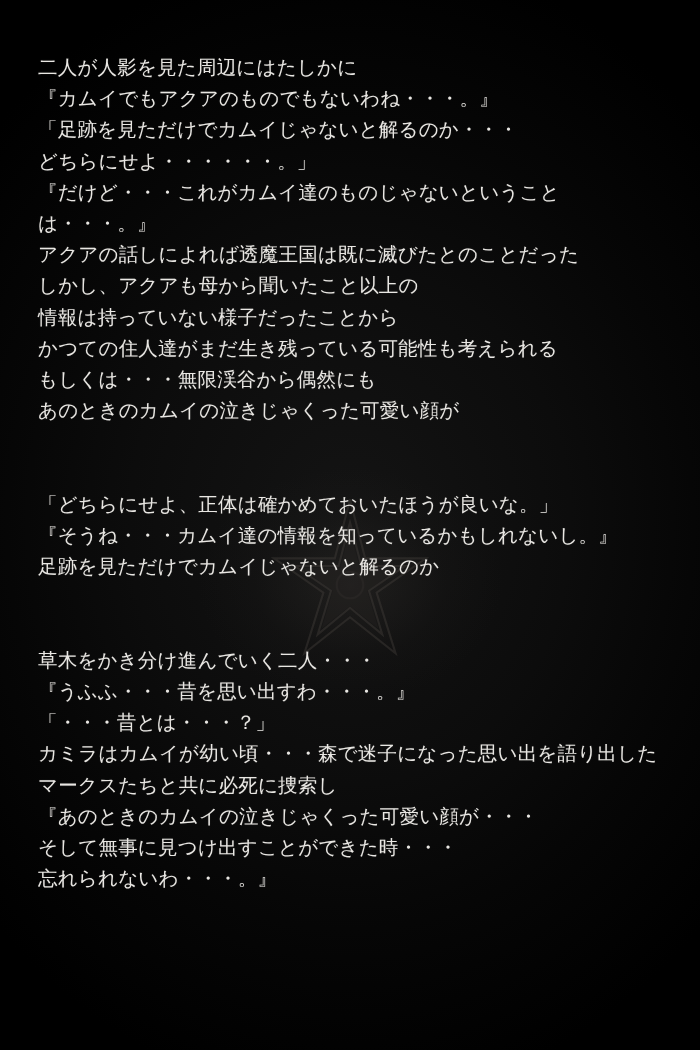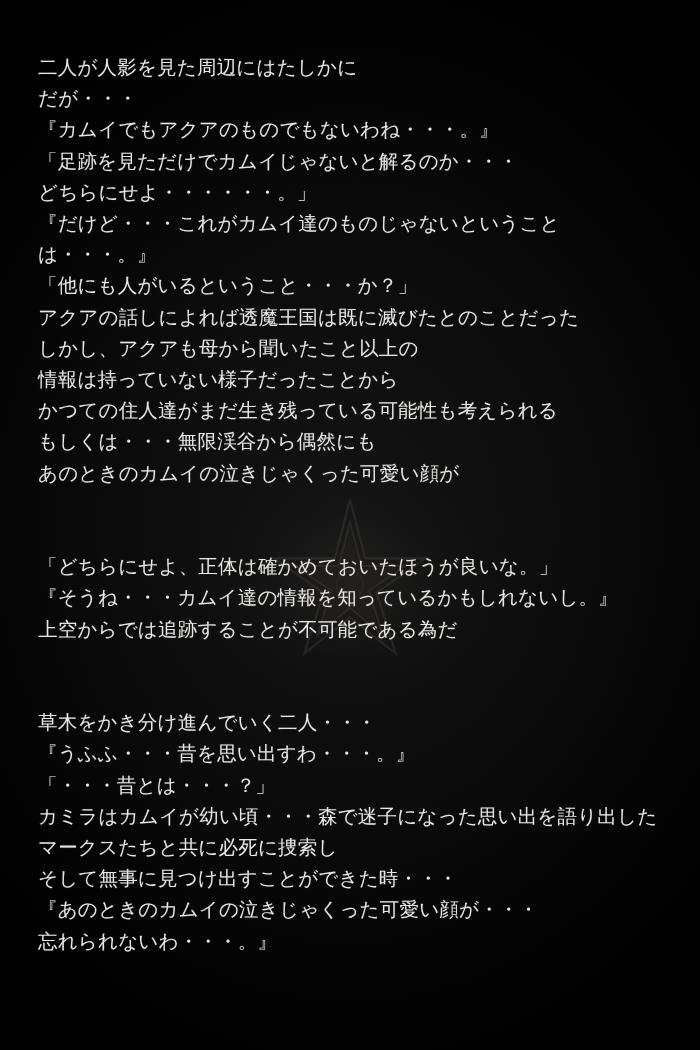--- a/index.html
+++ b/index.html
@@ -84,46 +84,44 @@
       </g>
       <g fill="#2a2724" opacity="0.6">
         <path d="M100 40 L110 82 L152 82 L118 106 L130 146 L100 122 L70 146 L82 106 L48 82 L90 82 Z"></path>
       </g>
     </svg>
   </div>
 
   <div id="text-body">
 
     <p class="para">二人が人影を見た周辺にはたしかに</p>
-    <p class="para">だが・・・</p>
     <p class="para">『カムイでもアクアのものでもないわね・・・。』</p>
     <p class="para">「足跡を見ただけでカムイじゃないと解るのか・・・</p>
     <p class="para">どちらにせよ・・・・・・。」</p>
     <p class="para">『だけど・・・これがカムイ達のものじゃないということは・・・。』</p>
-    <p class="para">「他にも人がいるということ・・・か？」</p>
     <p class="para">アクアの話しによれば透魔王国は既に滅びたとのことだった</p>
     <p class="para">しかし、アクアも母から聞いたこと以上の</p>
     <p class="para">情報は持っていない様子だったことから</p>
     <p class="para">かつての住人達がまだ生き残っている可能性も考えられる</p>
     <p class="para">もしくは・・・無限渓谷から偶然にも</p>
     <p class="para">あのときのカムイの泣きじゃくった可愛い顔が</p>
 
     <div class="spacer"></div>
     <div class="spacer"></div>
 
     <p class="para">「どちらにせよ、正体は確かめておいたほうが良いな。」</p>
     <p class="para">『そうね・・・カムイ達の情報を知っているかもしれないし。』</p>
-    <p class="para">上空からでは追跡することが不可能である為だ</p>
+    <p class="para">足跡を見ただけでカムイじゃないと解るのか</p>
 
     <div class="spacer"></div>
     <div class="spacer"></div>
 
     <p class="para">草木をかき分け進んでいく二人・・・</p>
     <p class="para">『うふふ・・・昔を思い出すわ・・・。』</p>
     <p class="para">「・・・昔とは・・・？」</p>
     <p class="para">カミラはカムイが幼い頃・・・森で迷子になった思い出を語り出した</p>
     <p class="para">マークスたちと共に必死に捜索し</p>
+    <p class="para">『あのときのカムイの泣きじゃくった可愛い顔が・・・</p>
     <p class="para">そして無事に見つけ出すことができた時・・・</p>
-    <p class="para">『あのときのカムイの泣きじゃくった可愛い顔が・・・</p>
     <p class="para">忘れられないわ・・・。』</p>
 
   </div>
 </div>
 
 </body></html>

